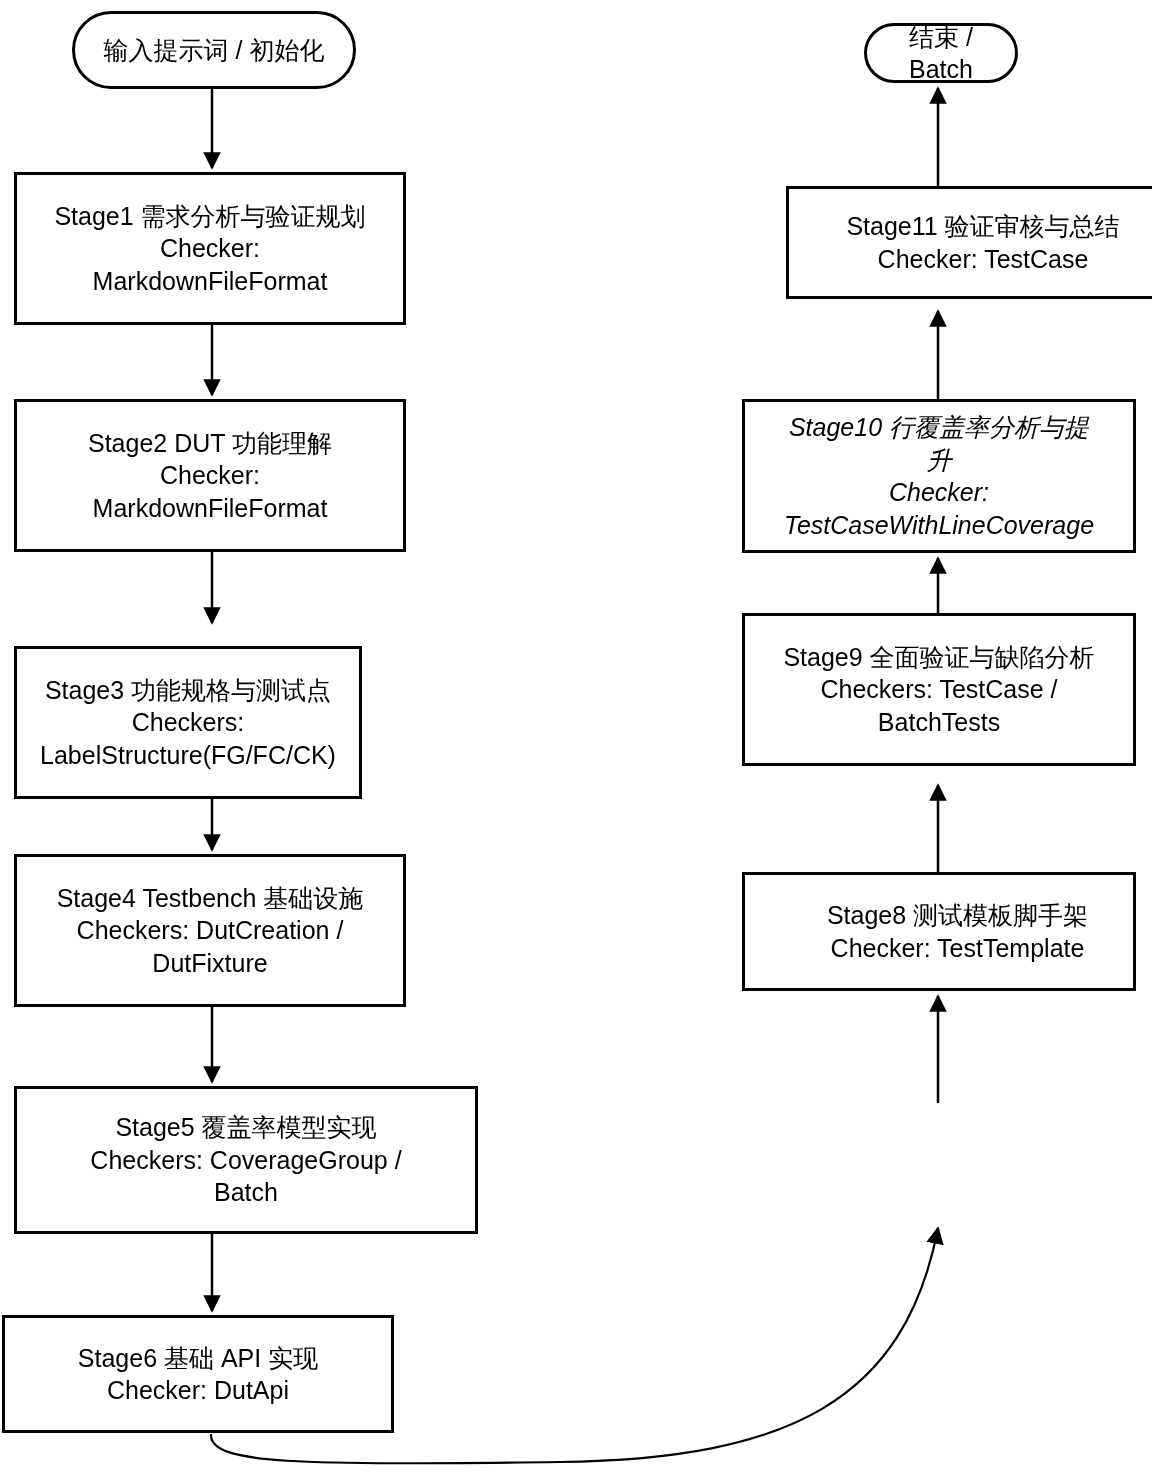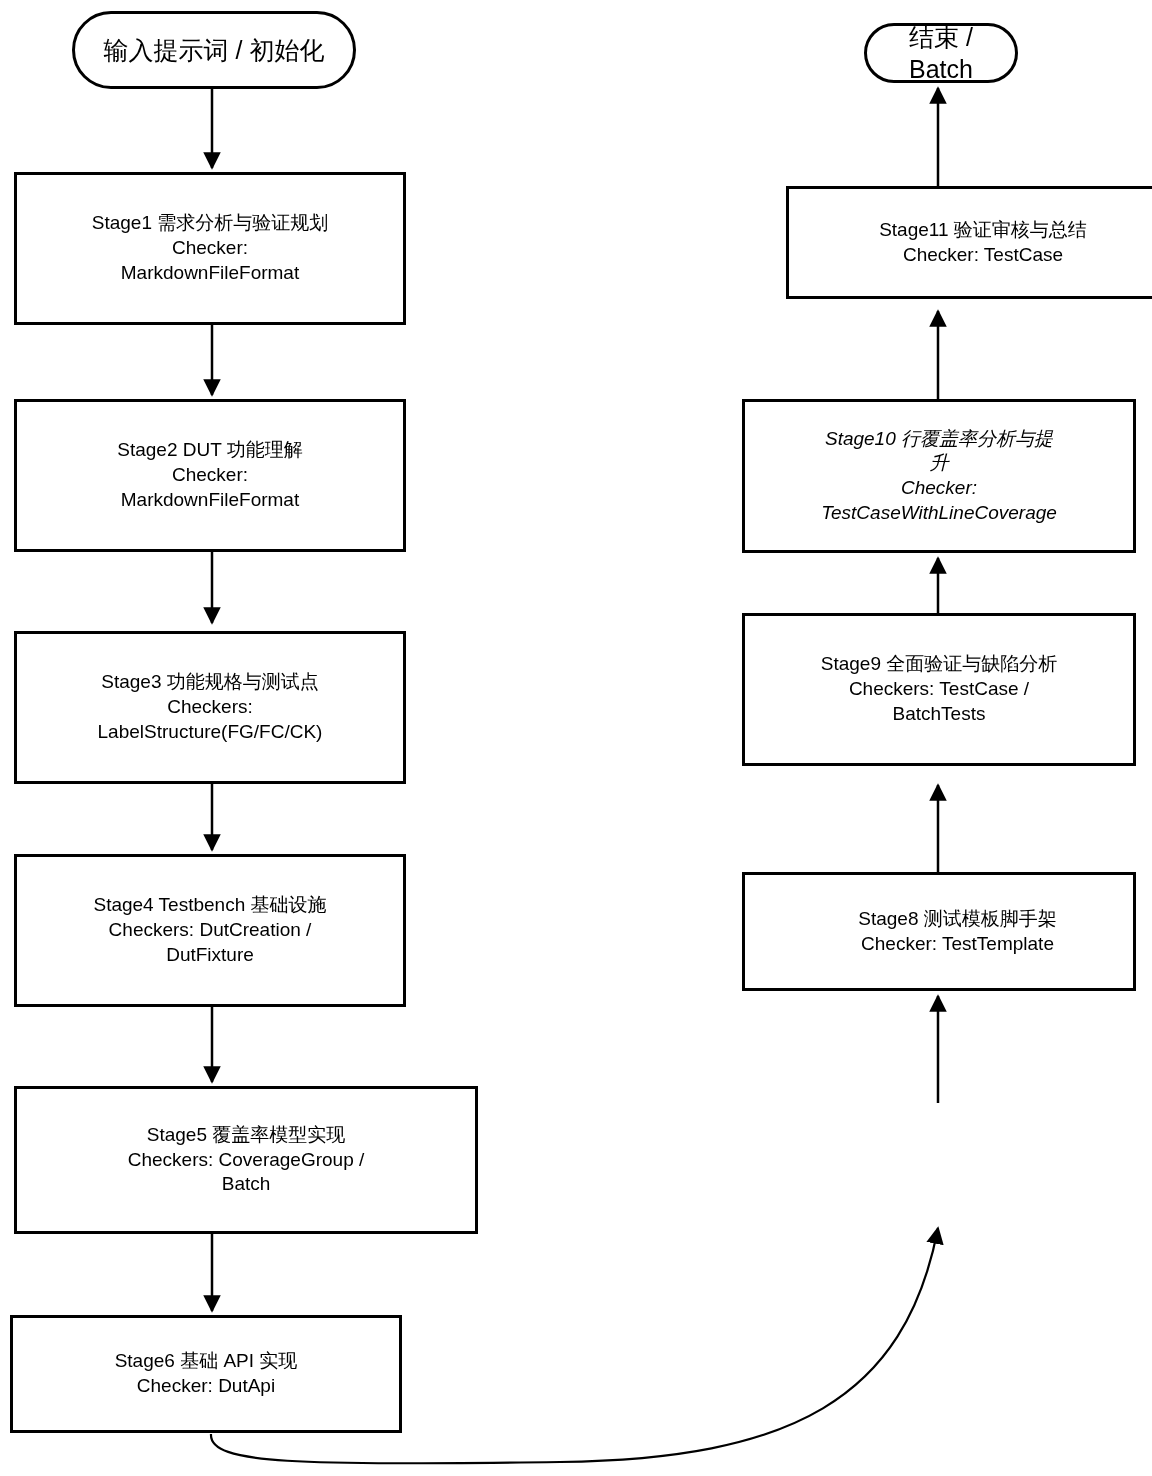--- a/index.html
+++ b/index.html
@@ -29,21 +29,21 @@
     position: absolute;
     box-sizing: border-box;
     border: 3px solid #000000;
     background: #ffffff;
     display: flex;
     align-items: center;
     justify-content: center;
     text-align: center;
     color: #000000;
     line-height: 1.30;
-    font-size: 19px;
+    font-size: 25px;
     padding: 2px 6px;
     white-space: pre-line;
   }
   .node.terminal {
     border-radius: 999px;
     border-width: 3px;
     font-size: 25px;
     padding: 4px 14px;
   }
   .node .label {
@@ -91,39 +91,39 @@
 Checker:
 MarkdownFileFormat</span>
   </div>
 
   <div class="node" style="left:14px; top:399px; width:392px; height:153px;">
     <span class="label">Stage2 DUT 功能理解
 Checker:
 MarkdownFileFormat</span>
   </div>
 
-  <div class="node" style="left:14px; top:631px; width:392px; height:153px;">
+  <div class="node" style="left:14px; top:646px; width:348px; height:153px;">
     <span class="label">Stage3 功能规格与测试点
 Checkers:
 LabelStructure(FG/FC/CK)</span>
   </div>
 
   <div class="node" style="left:14px; top:854px; width:392px; height:153px;">
     <span class="label">Stage4 Testbench 基础设施
 Checkers: DutCreation /
 DutFixture</span>
   </div>
 
   <div class="node" style="left:14px; top:1086px; width:464px; height:148px;">
     <span class="label">Stage5 覆盖率模型实现
 Checkers: CoverageGroup /
 Batch</span>
   </div>
 
-  <div class="node" style="left:10px; top:1315px; width:392px; height:118px;">
+  <div class="node" style="left:2px; top:1315px; width:392px; height:118px;">
     <span class="label">Stage6 基础 API 实现
 Checker: DutApi</span>
   </div>
 
 
   <div class="node" style="left:742px; top:872px; width:394px; height:119px;padding-left:43px;">
     <span class="label">Stage8 测试模板脚手架
 Checker: TestTemplate</span>
   </div>
 

